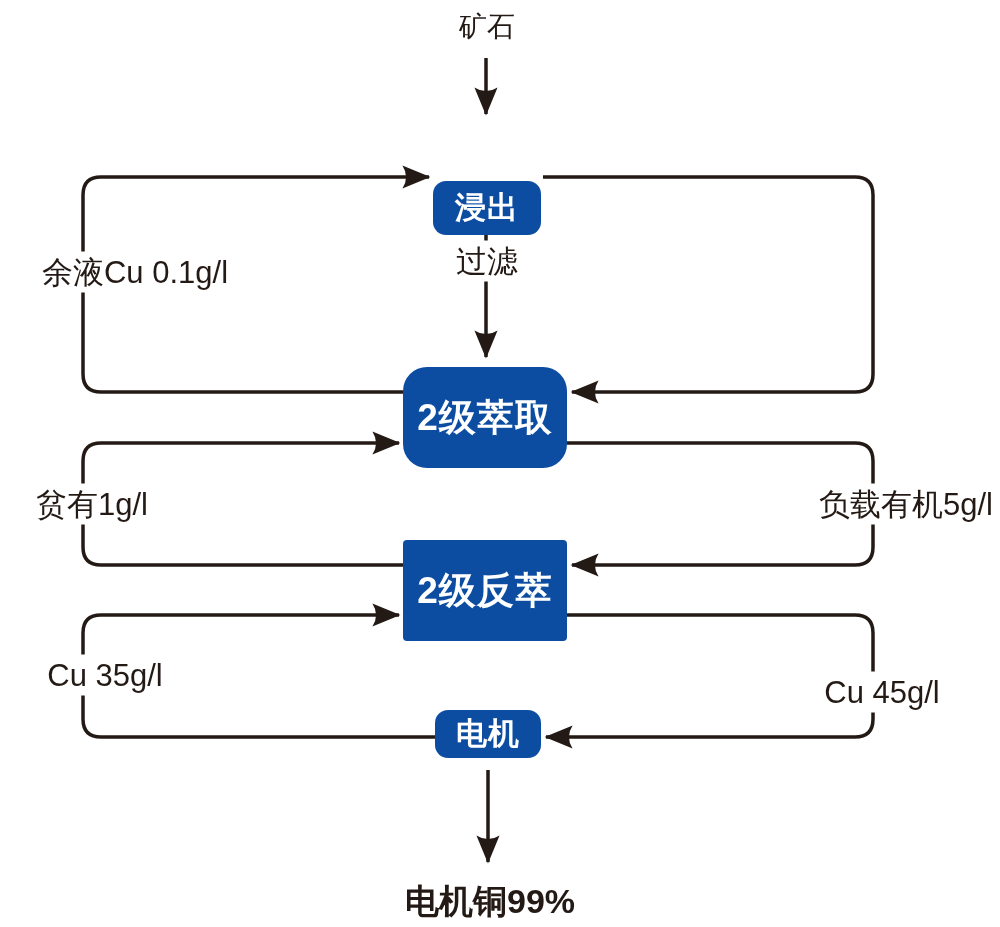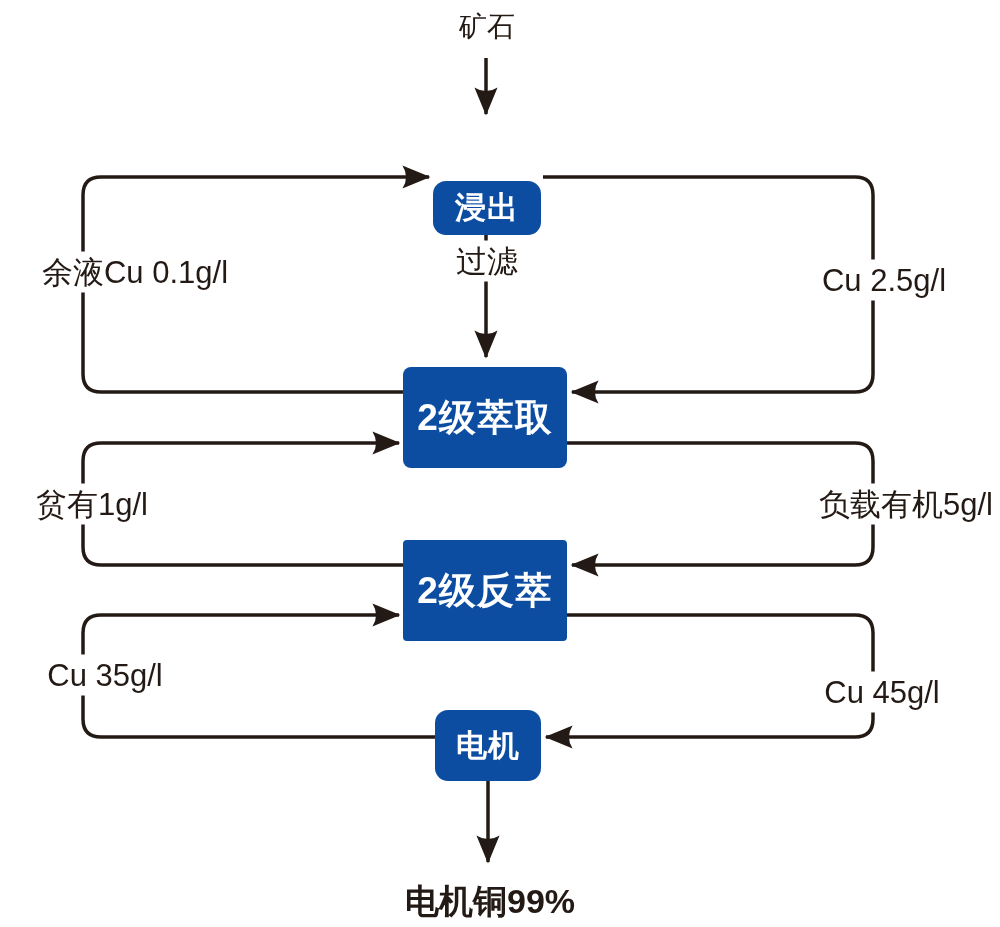--- a/index.html
+++ b/index.html
@@ -85,37 +85,36 @@
   </svg>
 
   <div class="lbl t-ore" style="left:487px;top:27px;">矿石</div>
 
   <div class="lbl t-product" style="left:490px;top:901px;">电机铜99%</div>
 
   <div class="node f-small" style="left:433px;top:156px;width:108px;height:54px;border-radius:13px;margin-top:25px;">
     <span>浸出</span>
   </div>
 
-  <div class="node f-big" style="left:403px;top:367px;width:164px;height:101px;border-radius:8px;">
+  <div class="node f-big" style="left:403px;top:367px;width:164px;height:101px;border-radius:24px;">
     <span>2级萃取</span>
   </div>
 
   <div class="node f-big" style="left:403px;top:540px;width:164px;height:101px;border-radius:4px;">
     <span>2级反萃</span>
   </div>
 
-  <div class="node f-small" style="left:435px;top:710px;width:106px;height:71px;border-radius:13px;">
+  <div class="node f-small" style="left:435px;top:710px;width:106px;height:48px;border-radius:13px;">
     <span>电机</span>
   </div>
 
   <div class="lbl t-filter" style="left:487px;top:261px;">过滤</div>
 
   <div class="lbl t-side" style="left:135px;top:272px;">余液Cu 0.1g/l</div>
 
-  <div class="lbl t-side" style="left:884px;top:280px;">Cu 2.5g/l</div>
 
   <div class="lbl t-side" style="left:92px;top:504px;">贫有1g/l</div>
 
   <div class="lbl t-side" style="left:906px;top:504px;">负载有机5g/l</div>
 
   <div class="lbl t-side" style="left:105px;top:675px;">Cu 35g/l</div>
 
   <div class="lbl t-side" style="left:882px;top:692px;">Cu 45g/l</div>
 
 </div>

